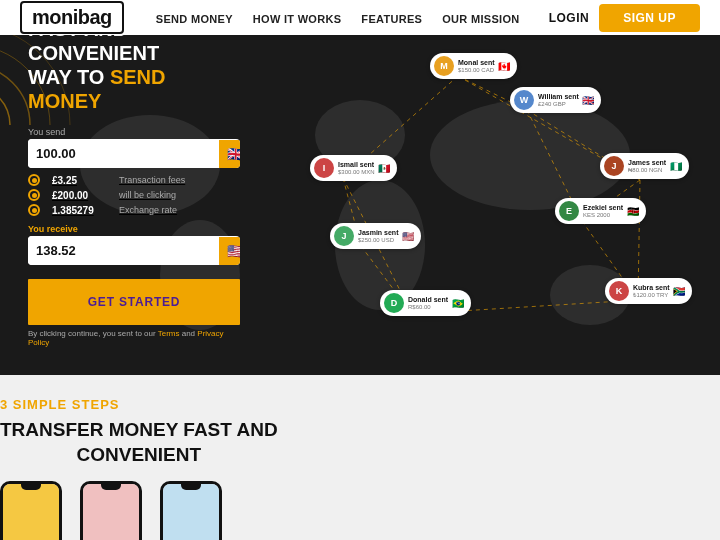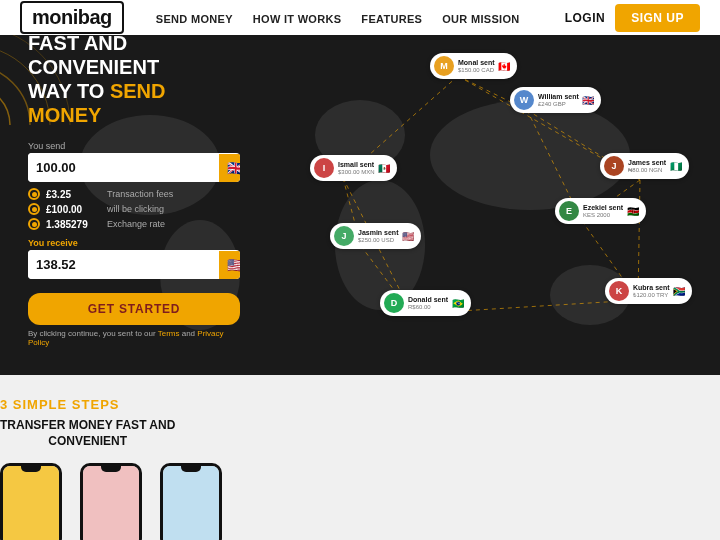--- a/index.html
+++ b/index.html
@@ -53,21 +53,21 @@
       border: none;
       cursor: pointer;
       letter-spacing: 0.5px;
     }
     .btn-signup {
       font-size: 12px;
       font-weight: 700;
       color: #fff;
       background: #f0a500;
       border: none;
-      padding: 7px 16px;
+      padding: 7px 24px;
       border-radius: 4px;
       cursor: pointer;
       letter-spacing: 0.5px;
     }
 
     
     .hero {
       background: #1a1a1a;
       height: 340px;
       position: relative;
@@ -148,22 +148,23 @@
     }
     .currency-flag {
       font-size: 14px;
     }
     .info-rows {
       margin: 4px 0 8px 0;
     }
     .info-row {
       display: flex;
       align-items: center;
-      gap: 6px;
+      gap: 12px;
       margin-bottom: 3px;
+      text-decoration: underline;
     }
     .info-dot {
       width: 12px;
       height: 12px;
       border-radius: 50%;
       border: 2px solid #f0a500;
       flex-shrink: 0;
       display: flex;
       align-items: center;
       justify-content: center;
@@ -186,24 +187,24 @@
     }
     .receive-label {
       font-size: 9px;
       color: #f0a500;
       font-weight: 600;
       margin-bottom: 2px;
     }
     .btn-get-started {
       width: 100%;
       background: #f0a500;
-      color: #7f1d1d;
+      color: #4c1d95;
       border: none;
-      border-radius: 12px;
-      padding: 9px;
+      border-radius: 1px;
+      padding: 16px;
       font-size: 12px;
       font-weight: 700;
       cursor: pointer;
       letter-spacing: 0.8px;
       margin: 8px 0 4px 0;
     }
     .terms-text {
       font-size: 8px;
       color: #aaa;
       margin-bottom: 8px;
@@ -265,21 +266,21 @@
     }
     .steps-label {
       font-size: 13px;
       font-weight: 700;
       color: #f0a500;
       letter-spacing: 1px;
       margin-bottom: 6px;
       text-transform: uppercase;
     }
     .steps-title {
-      font-size: 12px;
+      font-size: 19px;
       font-weight: 900;
       color: #111;
       text-align: center;
       text-transform: uppercase;
       margin-bottom: 14px;
       line-height: 1.3;
     }
     .phones-row {
       display: flex;
       gap: 18px;
@@ -375,21 +376,21 @@
           <div class="info-dot">
               <div class="info-dot-inner"></div>
             </div>
           <span class="info-val">£3.25</span>
           <span class="info-desc">Transaction fees</span>
         </div>
         <div class="info-row">
           <div class="info-dot">
               <div class="info-dot-inner"></div>
             </div>
-          <span class="info-val">£100.00</span>
+          <span class="info-val">£200.00</span>
           <span class="info-desc">will be clicking</span>
         </div>
         <div class="info-row">
           <div class="info-dot">
               <div class="info-dot-inner"></div>
             </div>
           <span class="info-val">1.385279</span>
           <span class="info-desc">Exchange rate</span>
         </div>
       </div>

